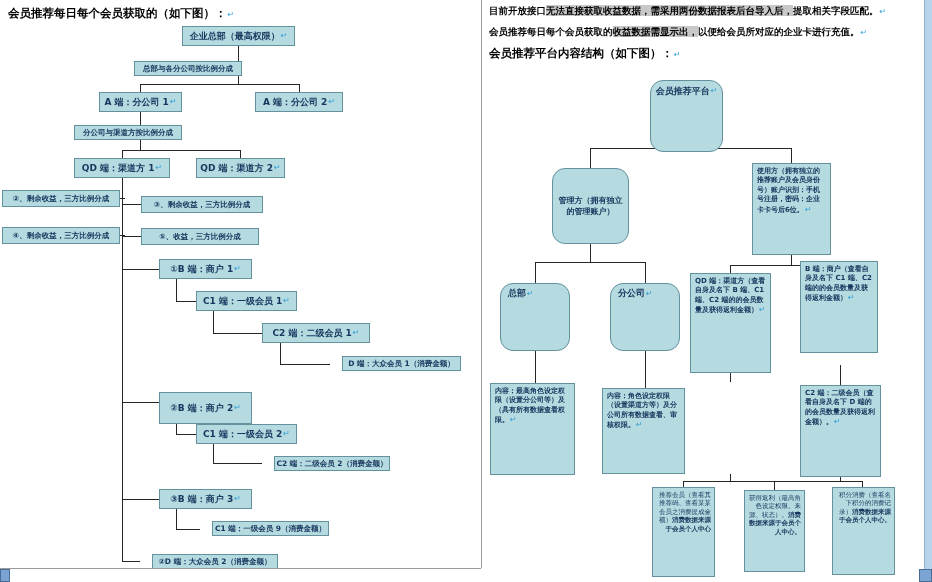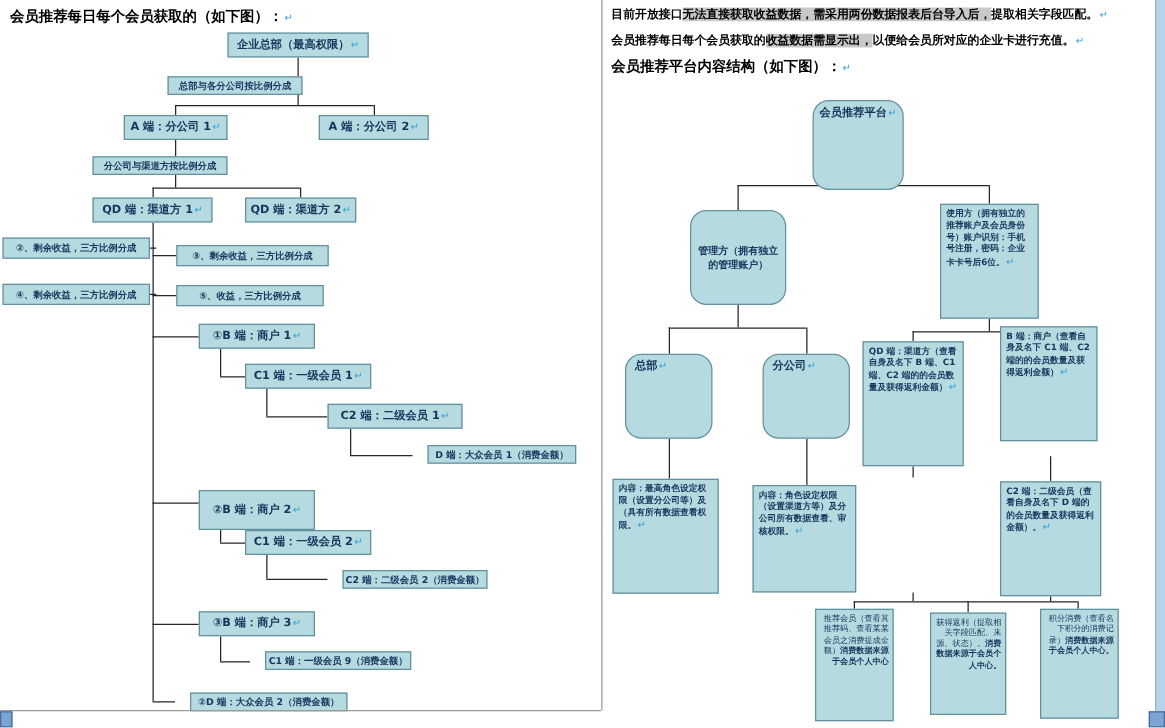--- a/index.html
+++ b/index.html
@@ -189,21 +189,21 @@
   <div class="box round topleft" style="left:500px;top:283px;width:70px;height:68px"><span>总部</span><i class="pm">↵</i></div>
   <div class="box round topleft" style="left:610px;top:283px;width:70px;height:68px"><span>分公司</span><i class="pm">↵</i></div>
   <div class="box wrap" style="left:690px;top:273px;width:81px;height:100px"><span>QD 端：渠道方（查看自身及名下 B 端、C1 端、C2 端的的会员数量及获得返利金额）</span><i class="pm">↵</i></div>
   <div class="box wrap" style="left:800px;top:261px;width:78px;height:92px"><span>B 端：商户（查看自身及名下 C1 端、C2 端的的会员数量及获得返利金额）</span><i class="pm">↵</i></div>
 
   <div class="box wrap" style="left:490px;top:383px;width:85px;height:92px"><span>内容：最高角色设定权限（设置分公司等）及（具有所有数据查看权限。</span><i class="pm">↵</i></div>
   <div class="box wrap" style="left:602px;top:388px;width:83px;height:86px"><span>内容：角色设定权限（设置渠道方等）及分公司所有数据查看、审核权限。</span><i class="pm">↵</i></div>
   <div class="box wrap" style="left:800px;top:385px;width:81px;height:92px"><span>C2 端：二级会员（查看自身及名下 D 端的的会员数量及获得返利金额）。</span><i class="pm">↵</i></div>
 
   <div class="box wrap65" style="left:652px;top:487px;width:63px;height:90px"><span>推荐会员（查看其推荐码、查看某某会员之消费提成金额）</span><span class="em">消费数据来源于会员个人中心</span></div>
-  <div class="box wrap65" style="left:744px;top:490px;width:61px;height:82px"><span>获得返利（提取相关字段匹配、来源、状态）。</span><span class="em">消费数据来源于会员个人中心。</span></div>
+  <div class="box wrap65" style="left:744px;top:490px;width:61px;height:82px"><span>获得返利（最高角色设定权限、来源、状态）。</span><span class="em">消费数据来源于会员个人中心。</span></div>
   <div class="box wrap65" style="left:832px;top:487px;width:63px;height:88px"><span>积分消费（查看名下积分的消费记录）</span><span class="em">消费数据来源于会员个人中心。</span></div>
 
   <div class="divider" style="left:481px;top:0;height:568px"></div>
   <div class="bline" style="left:0;top:568px;width:481px"></div>
   <div class="vscroll" style="left:924px;top:0;width:8px;height:569px"></div>
   <div class="corner" style="left:0;top:569px;width:10px;height:13px"></div>
   <div class="corner" style="left:919px;top:569px;width:13px;height:13px"></div>
 
 </div>
 

